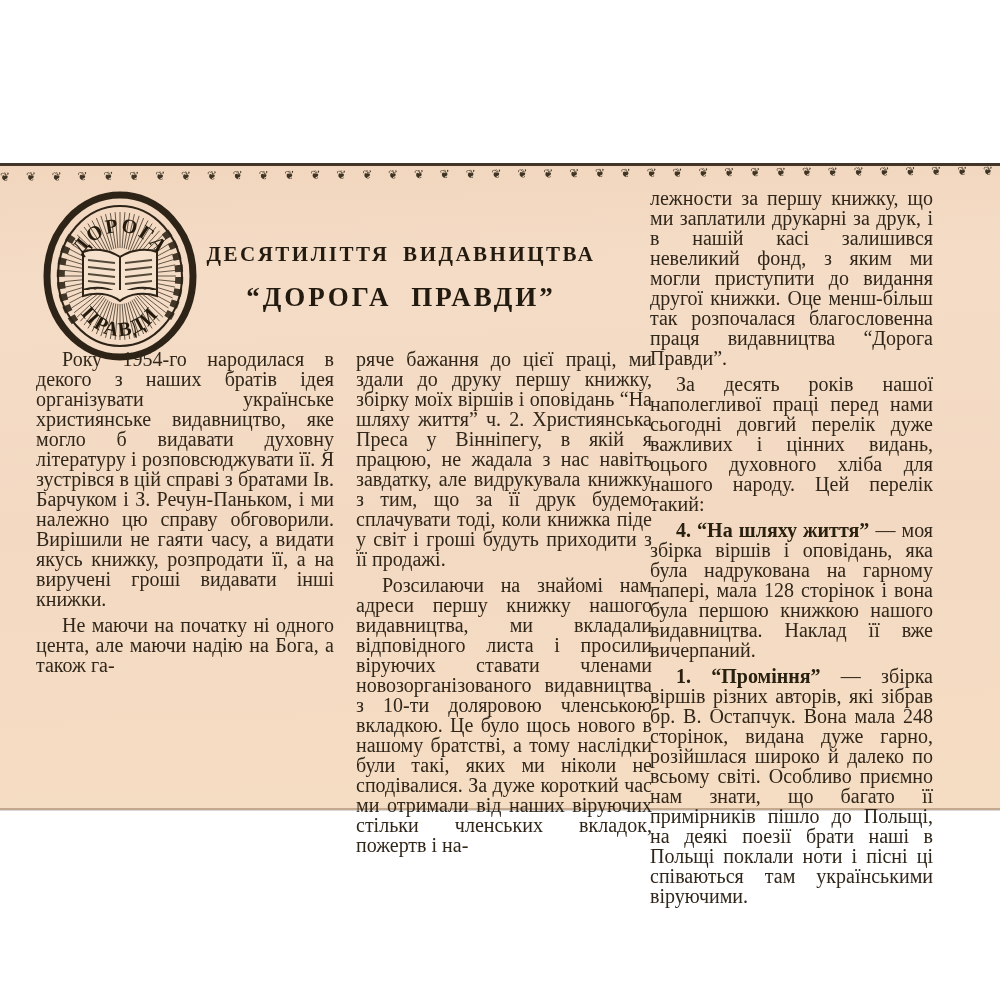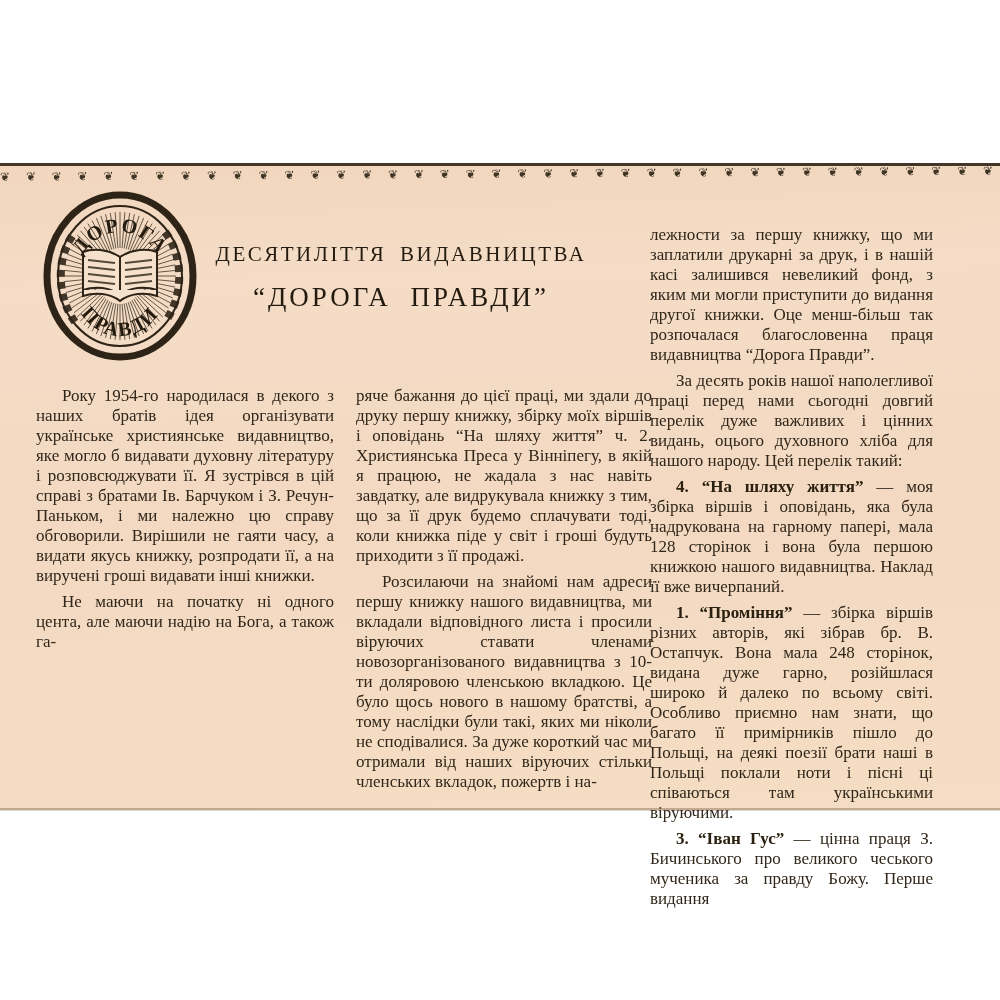--- a/index.html
+++ b/index.html
@@ -19,30 +19,29 @@
     color:#312818;font-family:"DejaVu Sans",sans-serif;
     font-size:12px;line-height:17px;letter-spacing:6px;
     transform:rotate(-0.35deg);transform-origin:left center;
     opacity:.92;
   }
 
   .logo-wrap{position:absolute;left:42px;top:24px;width:156px;height:172px;}
 
   .title-block{
     position:absolute;left:186px;top:76px;width:430px;
-    text-align:center;color:#241b10;font-weight:normal;
+    text-align:center;color:#241b10;font-weight:bold;
   }
   .title-line1{font-size:21px;letter-spacing:2.5px;word-spacing:6px;margin-bottom:15px;}
   .title-line2{font-size:27px;letter-spacing:3px;word-spacing:10px;}
 
   .col{
     position:absolute;
-    font-size:17px;line-height:20px;color:#30261a;
+    font-size:20px;line-height:20px;color:#30261a;
     text-align:justify;
-    margin-top:37px;
   }
   .col p{margin:0 0 6px 0;}
   .col p.indent{text-indent:26px;}
   .col strong{font-weight:bold;color:#29200f;}
   .col-1{left:36px;top:183px;width:298px;}
   .col-2{left:356px;top:183px;width:296px;}
   .col-3{left:650px;top:22px;width:283px;}
 </style>
 </head>
 <body>
@@ -170,16 +169,15 @@
     </div>
   <div class="col col-2">
       <p>ряче бажання до цієї праці, ми здали до друку першу книжку, збірку моїх віршів і оповідань “На шляху життя” ч. 2. Християнська Преса у Вінніпегу, в якій я працюю, не жадала з нас навіть завдатку, але видрукувала книжку з тим, що за її друк будемо сплачувати тоді, коли книжка піде у світ і гроші будуть приходити з її продажі.</p>
       <p class="indent">Розсилаючи на знайомі нам адреси першу книжку нашого видавництва, ми вкладали відповідного листа і просили віруючих ставати членами новозорганізованого видавництва з 10-ти доляровою членською вкладкою. Це було щось нового в нашому братстві, а тому наслідки були такі, яких ми ніколи не сподівалися. За дуже короткий час ми отримали від наших віруючих стільки членських вкладок, пожертв і на-</p>
     </div>
   <div class="col col-3">
       <p>лежности за першу книжку, що ми заплатили друкарні за друк, і в нашій касі залишився невеликий фонд, з яким ми могли приступити до видання другої книжки. Оце менш-більш так розпочалася благословенна праця видавництва “Дорога Правди”.</p>
       <p class="indent">За десять років нашої наполегливої праці перед нами сьогодні довгий перелік дуже важливих і цінних видань, оцього духовного хліба для нашого народу. Цей перелік такий:</p>
       <p class="indent"><strong>4. “На шляху життя”</strong> — моя збірка віршів і оповідань, яка була надрукована на гарному папері, мала 128 сторінок і вона була першою книжкою нашого видавництва. Наклад її вже вичерпаний.</p>
       <p class="indent"><strong>1. “Проміння”</strong> — збірка віршів різних авторів, які зібрав бр. В. Остапчук. Вона мала 248 сторінок, видана дуже гарно, розійшлася широко й далеко по всьому світі. Особливо приємно нам знати, що багато її примірників пішло до Польщі, на деякі поезії брати наші в Польщі поклали ноти і пісні ці співаються там українськими віруючими.</p>
-      <p class="indent"><strong>3. “Іван Гус”</strong> — цінна праця З. Бичинського про великого чеського мученика за правду Божу. Перше видання</p>
     </div>
 
 </div>
 
 </body></html>

